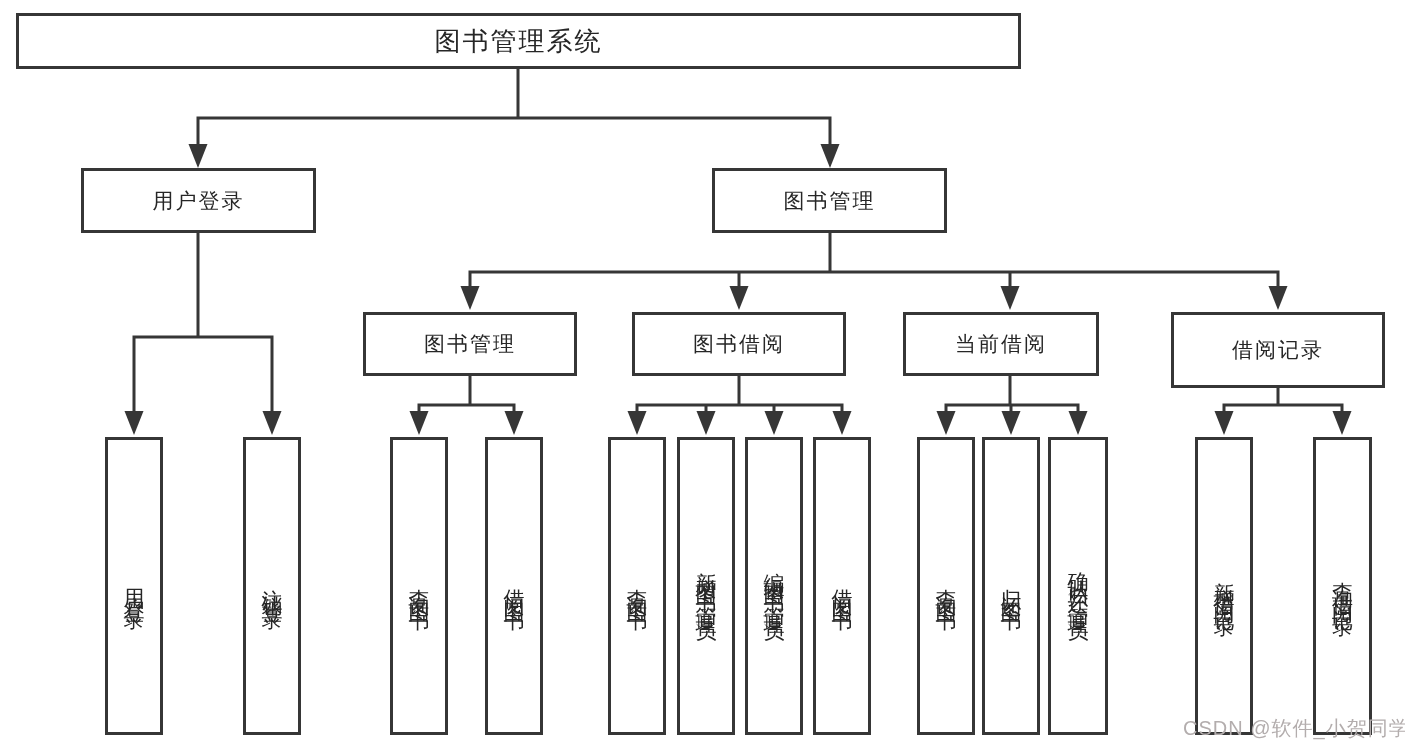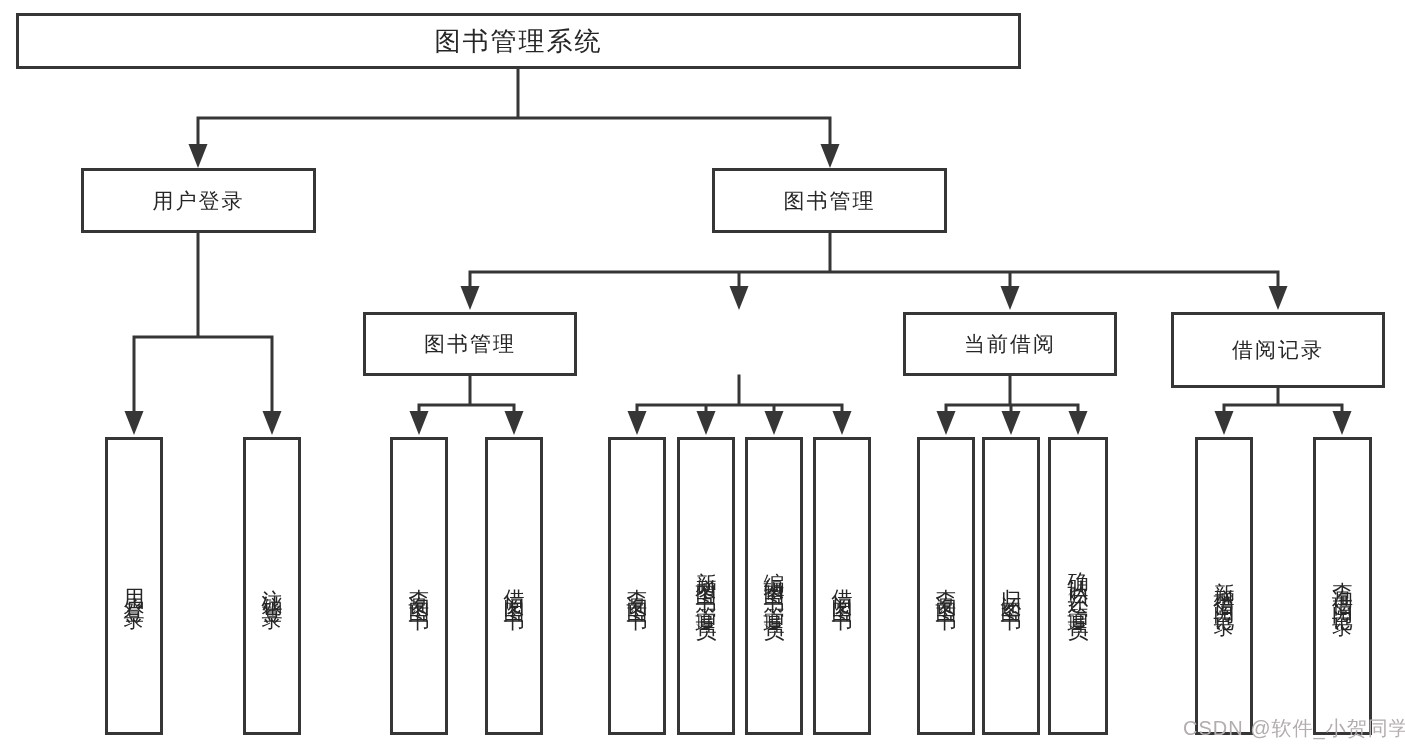--- a/index.html
+++ b/index.html
@@ -117,21 +117,22 @@
     <polygon points="1214.5,411 1233.5,411 1224,435"></polygon>
     <polygon points="1332.5,411 1351.5,411 1342,435"></polygon>
   </svg>
 
   <div class="hbox root-box" style="left:16px;top:13px;width:1005px;height:56px;">图书管理系统</div>
 
   <div class="hbox" style="left:81px;top:168px;width:235px;height:65px;">用户登录</div>
   <div class="hbox" style="left:712px;top:168px;width:235px;height:65px;">图书管理</div>
 
   <div class="hbox" style="left:363px;top:312px;width:214px;height:64px;">图书管理</div>
-  <div class="hbox" style="left:903px;top:312px;width:214px;height:64px;">当前借阅</div>
+  <div class="hbox" style="left:632px;top:312px;width:214px;height:64px;">图书借阅</div>
+  <div class="hbox" style="left:903px;top:312px;width:196px;height:64px;">当前借阅</div>
   <div class="hbox" style="left:1171px;top:312px;width:214px;height:76px;">借阅记录</div>
 
   <div class="vbox" style="left:105px;">用户登录</div>
   <div class="vbox" style="left:243px;">注销登录</div>
 
   <div class="vbox" style="left:390px;">查询图书</div>
   <div class="vbox" style="left:485px;">借阅图书</div>
 
   <div class="vbox" style="left:608px;">查询图书</div>
   <div class="vbox" style="left:677px;">新增图书（管理员）</div>

